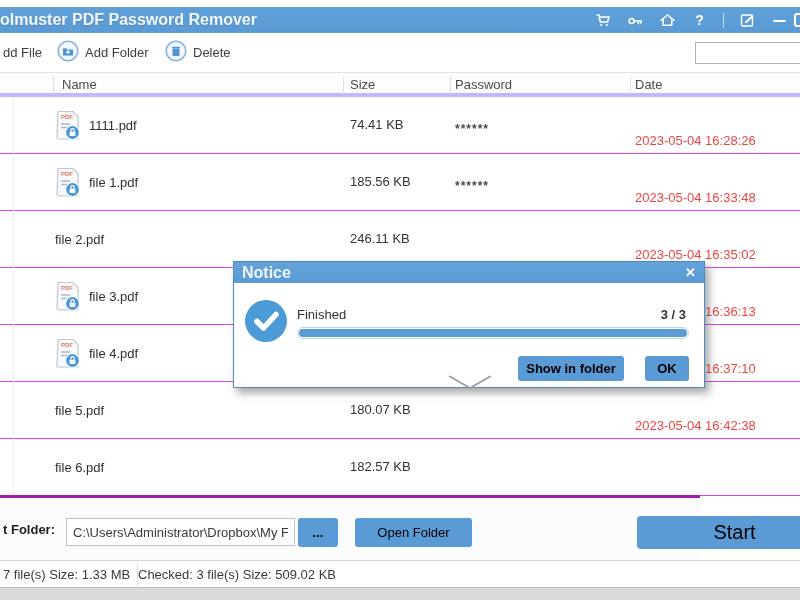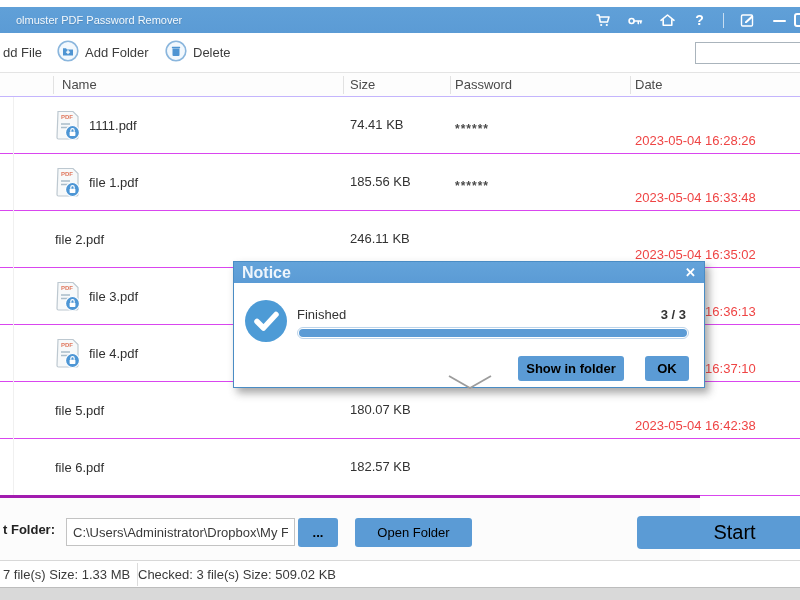--- a/index.html
+++ b/index.html
@@ -3,42 +3,42 @@
 <meta charset="utf-8">
 <style>
   * { margin:0; padding:0; box-sizing:border-box; }
   html,body { width:800px; height:600px; font-family:"Liberation Sans", sans-serif; }
   .app { position:relative; width:800px; height:600px; background:#ffffff; overflow:hidden; }
   .desktop-bottom { position:absolute; left:0; top:588px; width:800px; height:12px; background:#d9d9d9; }
 
   
   .titlebar { position:absolute; left:0; top:7px; width:800px; height:26px;
     background:linear-gradient(#60a0d8,var(--accent)); display:flex; align-items:center; }
-  .title-text { color:#f2f8fd; font-size:11px; font-weight:normal; margin-left:16px;
+  .title-text { color:#f2f8fd; font-size:16px; font-weight:bold; margin-left:0;
     text-shadow:0 1px 1px rgba(0,0,0,.15); white-space:nowrap; }
   .tb-icons { position:absolute; right:12px; top:0; height:26px; display:flex; align-items:center; gap:15px; }
   .tb-icon { width:17px; height:17px; display:flex; align-items:center; justify-content:center; cursor:pointer; }
   .tb-sep { width:1px; height:15px; background:rgba(255,255,255,.65); }
   .tb-q { color:#fff; font-size:14px; font-weight:bold; }
   .tb-max-sliver { position:absolute; right:-10px; top:6px; width:16px; height:14px;
     border:2px solid #fff; border-radius:3px; }
 
   
   .toolbar { position:absolute; left:0; top:33px; width:800px; height:39px; background:#fff; }
   .tool-btn { position:absolute; top:0; height:39px; display:flex; align-items:center; gap:6px;
     color:#3d3d3d; font-size:13px; cursor:pointer; }
   .tool-addfile { left:3px; }
   .tool-addfolder { left:57px; }
   .tool-delete { left:165px;text-align:right; }
   .search-box { position:absolute; left:695px; top:9px; width:112px; height:22px;
     border:1px solid #aab4bc; background:#fff; font-size:12px; padding:0 5px; outline:none; }
 
   
   .thead { position:absolute; left:0; top:72px; width:800px; height:25px; background:#fdfdfd;
-    border-top:1px solid #e4e4e4; border-bottom:1px solid #c4b5fd; }
+    border-top:1px solid #e4e4e4; border-bottom:4px solid #c4b5fd; }
   .th { position:absolute; top:0; height:24px; line-height:24px; font-size:13px; color:#4a4a4a; cursor:pointer; }
   .th-name { left:62px; } .th-size { left:350px; } .th-password { left:455px; } .th-date { left:635px; }
   .th-sep { position:absolute; top:3px; width:1px; height:18px; background:#e2e2e2; }
   .tbody { position:absolute; left:0; top:97px; width:800px; height:399px; }
   .tbody-leftline { position:absolute; left:13px; top:97px; width:1px; height:398px; background:#f0f0f0; }
   .row { position:relative; width:800px; height:57px; border-bottom:1px solid #d946ef; cursor:pointer; background:#fff; }
   .cell-name { position:absolute; left:55px; top:0; height:56px; display:flex; align-items:center; gap:8px; }
   .fname { font-size:13px; color:#303030; }
   .cell-size { position:absolute; left:350px; top:0; height:56px; line-height:56px; font-size:13px; color:#333; }
   .cell-pass { position:absolute; left:455px; top:4px; height:56px; line-height:56px; font-size:12px;

